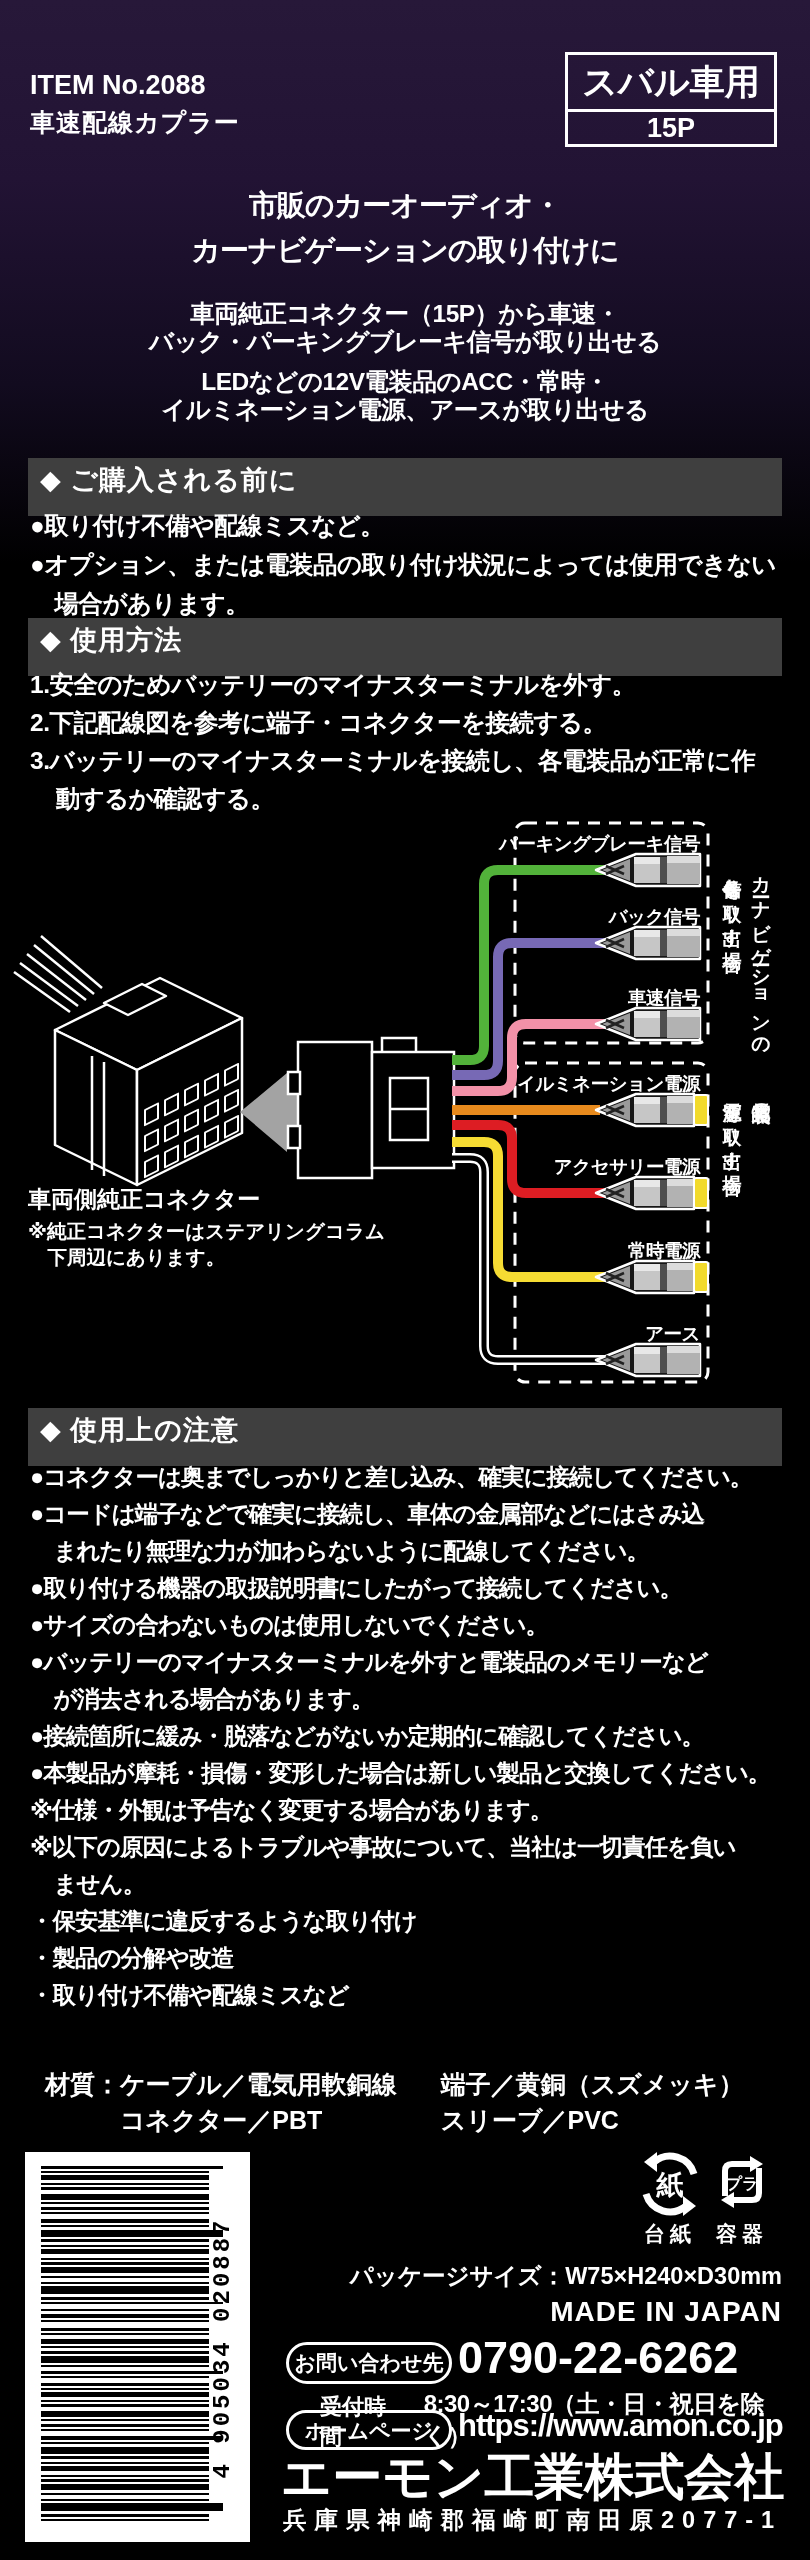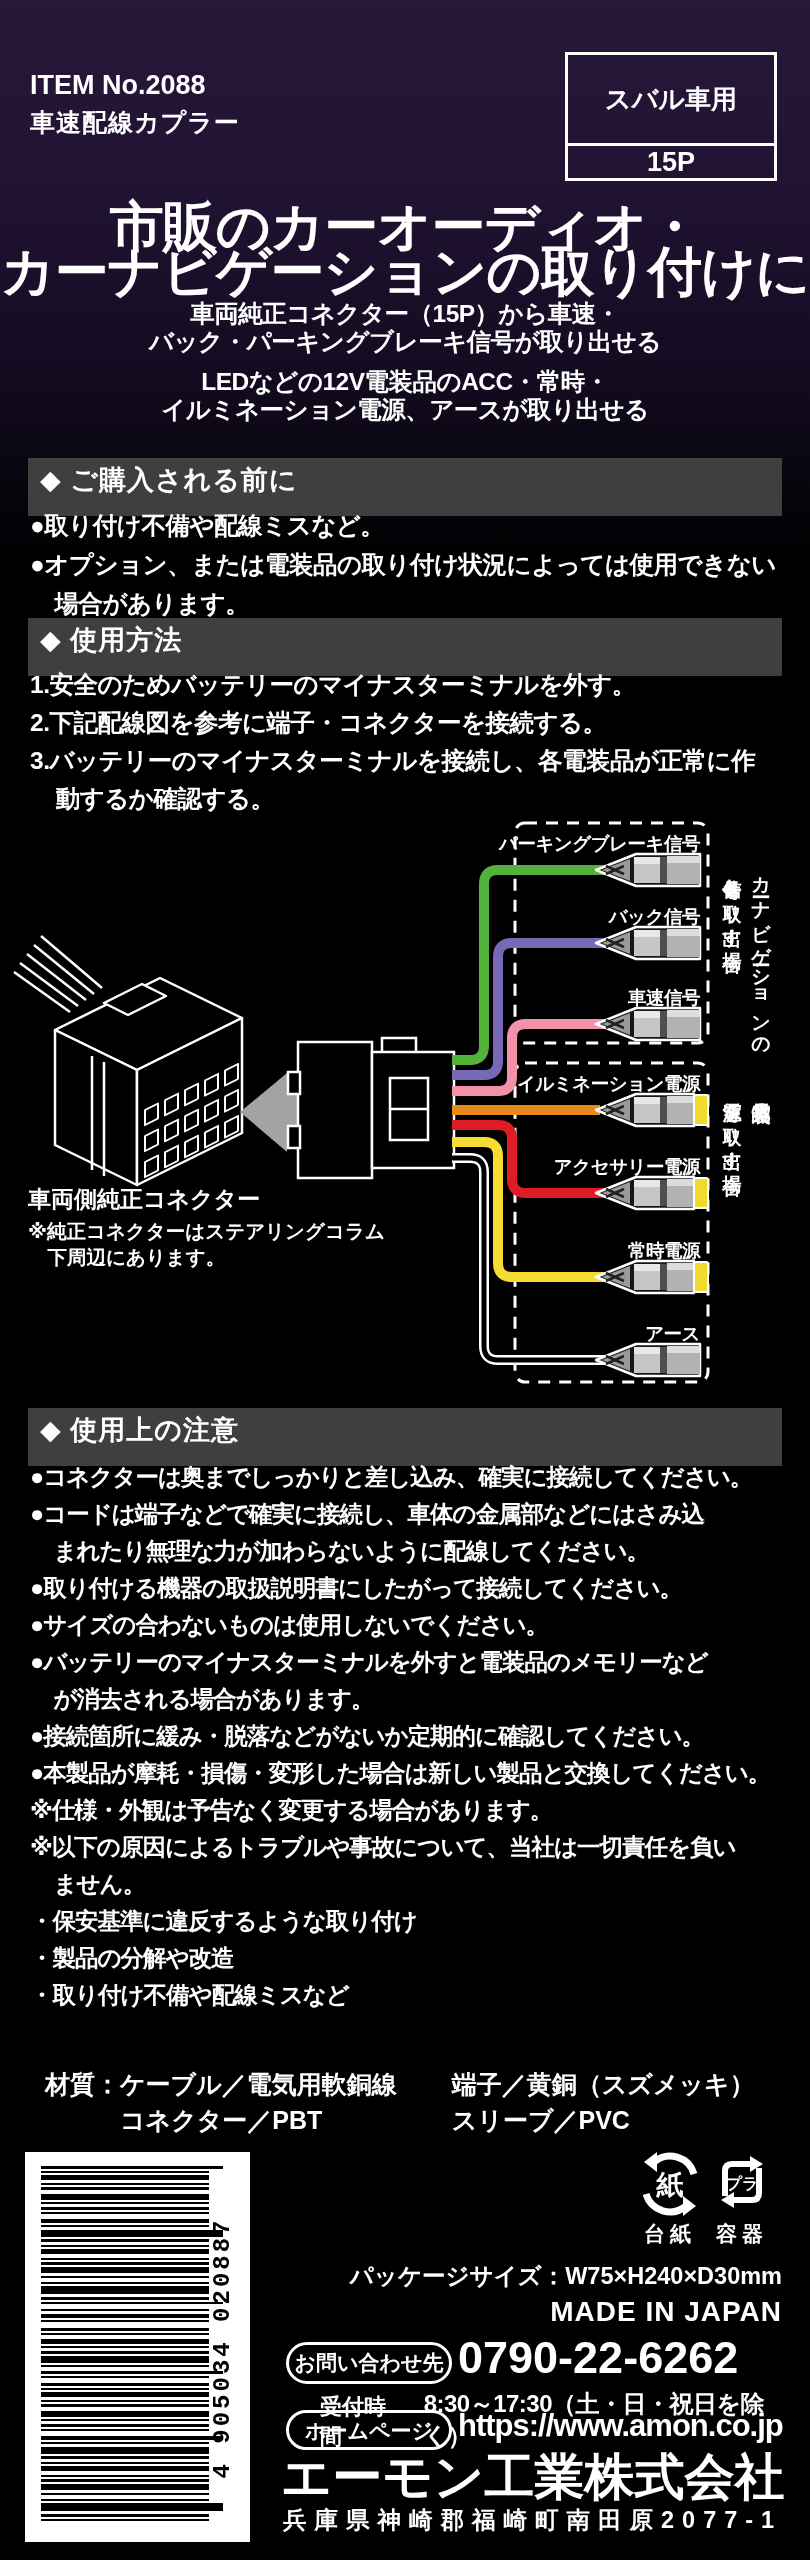--- a/index.html
+++ b/index.html
@@ -9,39 +9,39 @@
   .abs{position:absolute}
   .pre{white-space:pre-line}
   .ctr{text-align:center;left:0;right:0}
   .bar{position:absolute;left:28px;right:28px;height:58px;background:#3f3f3f;
     font-size:27px;line-height:44px;padding-left:12px;box-sizing:border-box;letter-spacing:1px}
   .list .li{padding-left:1em;text-indent:-1em;white-space:pre-line}
   .steps .li{padding-left:1.05em;text-indent:-1.05em;white-space:pre-line}
   .vert{writing-mode:vertical-rl;white-space:pre-line;font-size:19px;line-height:29px;letter-spacing:1px}
   .rbox{border:3px solid #fff;border-radius:22px;text-align:center;box-sizing:border-box}
   .badge{border:3px solid #fff;text-align:center;box-sizing:border-box}
-  .badge .b1{font-size:26px;line-height:54px;border-bottom:3px solid #fff;padding:17px 6px}
+  .badge .b1{font-size:35px;line-height:54px;border-bottom:3px solid #fff;padding:0 6px}
   .badge .b2{font-size:27px;line-height:32px}
   .dash{fill:none;stroke:#fff;stroke-width:3;stroke-dasharray:12 9}
   svg text{fill:#fff;font-weight:bold;font-family:"Liberation Sans","DejaVu Sans",sans-serif}
   .tl{font-size:18.5px;letter-spacing:-0.5px}
 </style>
 </head>
 <body>
 
 <div class="page">
 
   <div class="abs" style="left:30px;top:70px;font-size:27px">ITEM No.2088</div>
   <div class="abs" style="left:30px;top:106px;font-size:25px;letter-spacing:1px">車速配線カプラー</div>
   <div class="abs badge" style="left:565px;top:52px;width:212px">
     <div class="b1">スバル車用</div>
     <div class="b2">15P</div>
   </div>
 
-  <div class="abs ctr pre" style="top:204px;font-size:54px;line-height:45px;letter-spacing:-1px">市販のカーオーディオ・
+  <div class="abs ctr pre" style="top:183px;font-size:29px;line-height:45px;letter-spacing:-1px">市販のカーオーディオ・
 カーナビゲーションの取り付けに</div>
   <div class="abs ctr pre" style="top:300px;font-size:24.5px;line-height:28px;letter-spacing:-0.5px">車両純正コネクター（15P）から車速・
 バック・パーキングブレーキ信号が取り出せる</div>
   <div class="abs ctr pre" style="top:368px;font-size:24.5px;line-height:28px;letter-spacing:-0.5px">LEDなどの12V電装品のACC・常時・
 イルミネーション電源、アースが取り出せる</div>
 
   <div class="bar" style="top:458px">◆ ご購入される前に</div>
   <div class="abs list" style="left:30px;right:24px;top:506px;font-size:24.5px;line-height:39px;letter-spacing:-0.5px">
       <div class="li">●取り付け不備や配線ミスなど。</div>
       <div class="li">●オプション、または電装品の取り付け状況によっては使用できない
@@ -227,21 +227,21 @@
       <div class="li">※仕様・外観は予告なく変更する場合があります。</div>
       <div class="li">※以下の原因によるトラブルや事故について、当社は一切責任を負い
 ません。</div>
       <div class="li">・保安基準に違反するような取り付け</div>
       <div class="li">・製品の分解や改造</div>
       <div class="li">・取り付け不備や配線ミスなど</div>
     </div>
 
   <div class="abs" style="left:45px;top:2066px;font-size:25px;line-height:36px;display:flex">
     <div>材質：</div>
-    <div style="margin-right:55px">
+    <div style="margin-right:44px">
         <div class="li">ケーブル／電気用軟銅線</div>
         <div class="li">コネクター／PBT</div>
       </div>
     <div>
         <div class="li">端子／黄銅（スズメッキ）</div>
         <div class="li">スリーブ／PVC</div>
       </div>
   </div>
 
   <svg class="abs" style="left:25px;top:2152px" width="225" height="390" viewBox="0 0 225 390">

